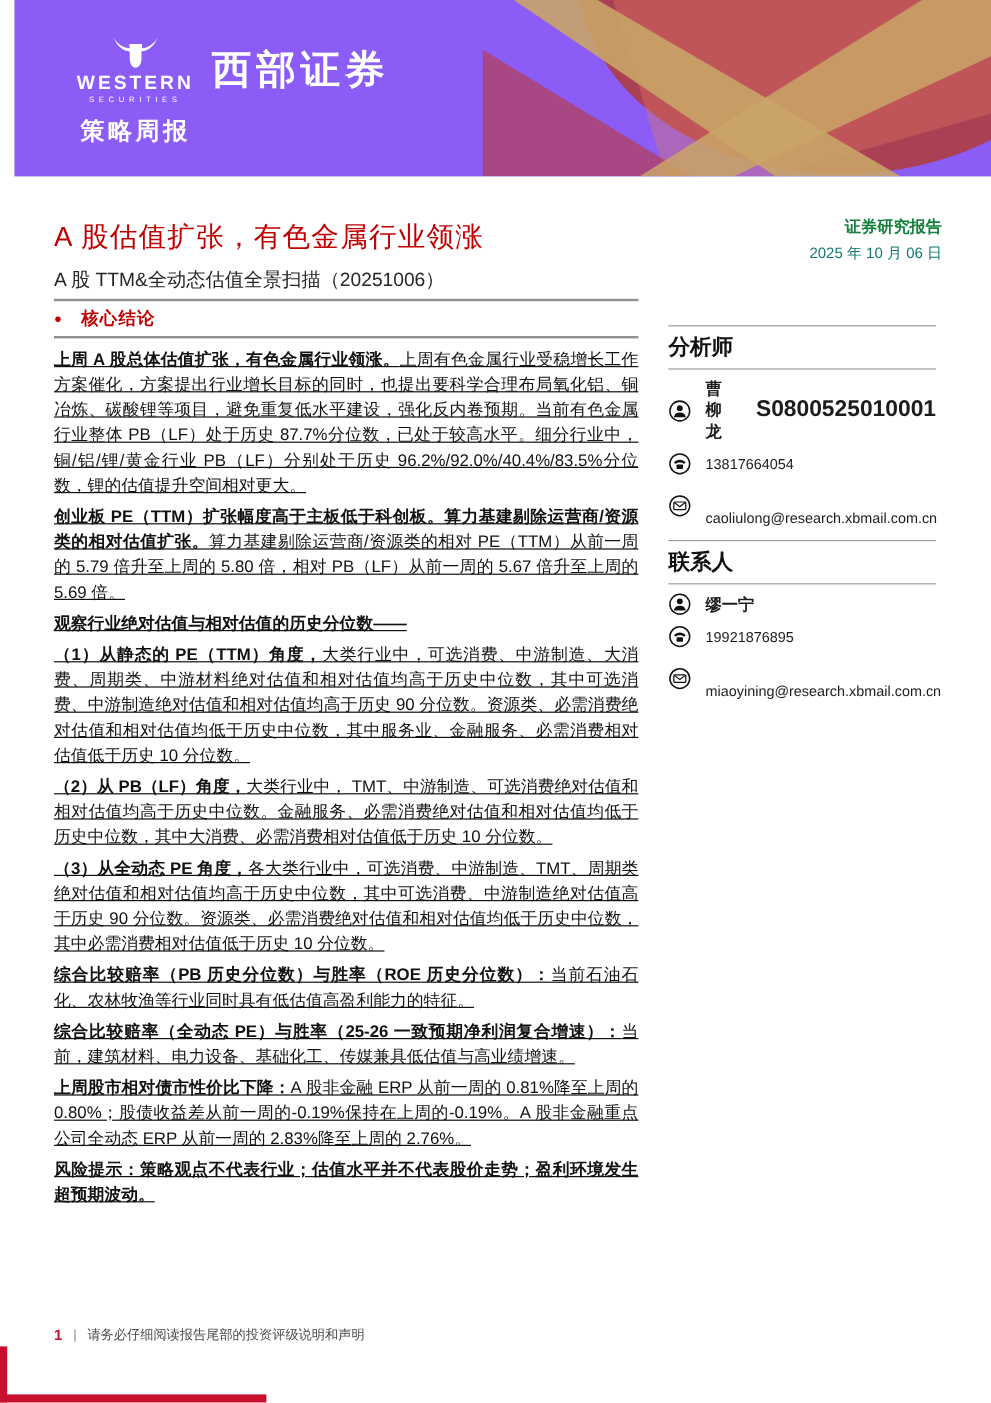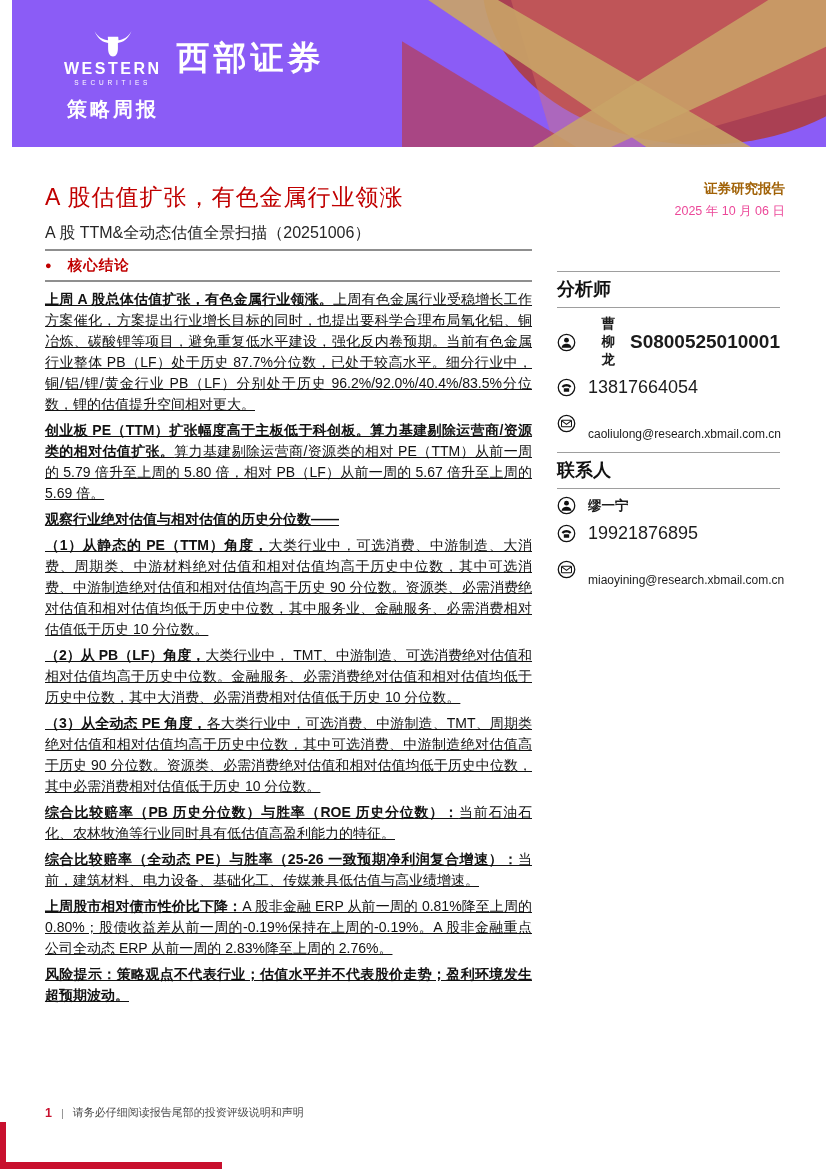--- a/index.html
+++ b/index.html
@@ -22,39 +22,39 @@
                clip-path:polygon(0 28%, 40% 100%, 0 100%); }
   .logo { position:absolute; left:52px; top:30px; display:flex; align-items:center; gap:15px; color:#fff; }
   .logo-left { text-align:center; line-height:1; }
   .logo-en { font-size:16px; font-weight:bold; letter-spacing:2.5px; margin-top:1px; }
   .logo-en-sub { font-size:6.5px; letter-spacing:3.8px; margin-top:3px; }
   .logo-cn { font-size:33px; font-weight:bold; letter-spacing:4px; }
   .report-type { position:absolute; left:55px; top:96px; color:#fff; font-size:20px; font-weight:bold; letter-spacing:3px; }
   
   .doc-title { position:absolute; left:45px; top:182px; color:#C00000; font-size:23px; letter-spacing:1px; white-space:nowrap; }
   .doc-subtitle { position:absolute; left:45px; top:223px; color:#262626; font-size:16px; }
-  .report-label { position:absolute; top:180px; right:41px; color:#a16207; font-weight:bold; font-size:13.5px; }
-  .report-date { position:absolute; top:203px; right:41px; color:#ec4899; font-size:12.5px; }
+  .report-label { position:absolute; top:180px; right:41px; color:#15803d; font-weight:bold; font-size:13.5px; }
+  .report-date { position:absolute; top:203px; right:41px; color:#0f766e; font-size:12.5px; }
   .rule { position:absolute; left:45px; width:487px; height:2px; background:#8f8f8f; }
   .rule-a { top:249px; } .rule-b { top:280px; }
   .section-head { position:absolute; left:45px; top:256px; color:#C00000; font-weight:bold; font-size:14.5px; letter-spacing:1px; }
   .section-head .bullet { font-size:11px; margin-right:15px; vertical-align:1px; }
   
   .main-col { position:absolute; left:45px; top:289px; width:487px; font-size:14px; line-height:21px; text-align:justify; color:#121212;text-decoration:underline; }
   .para { margin:0 0 5px 0; }
   .para .b { font-weight:bold; }
   
   .sidebar { position:absolute; left:557px; top:271px; width:223px; color:#1c1c1c; }
   .side-rule { border-top:1px solid #9e9e9e; height:0; }
   .side-head { font-weight:bold; font-size:18px; color:#111; padding:5px 0 6px 0; }
-  .contact-row { display:flex; align-items:center; gap:12px; margin:7px 0 8px 0;text-align:right; }
+  .contact-row { display:flex; align-items:center; gap:12px; margin:7px 0 8px 0; }
   .c-icon { width:19px; height:19px; flex:none; color:#111; }
   .c-name { font-weight:bold; font-size:13.5px; }
   .c-cert { font-weight:bold; font-size:19px; margin-left:3px; }
-  .c-plain { font-size:18px; }
+  .c-plain { font-size:12px; }
   .c-mail { font-size:12px;margin-top:21px; }
   .side-gap { height:3px; }
   
   .footer { position:absolute; left:45px; top:1105px; display:flex; align-items:center; gap:9px; font-size:11px; color:#4a4a4a; }
   .page-num { color:#C8102E; font-weight:bold; font-size:12.5px; }
   .footer-sep { color:#8a8a8a; }
   .corner-v { position:absolute; left:0; top:1122px; width:6px; height:47px; background:#C8102E; }
   .corner-h { position:absolute; left:0; top:1162px; width:222px; height:7px; background:#C8102E; }
 </style>
 </head>

